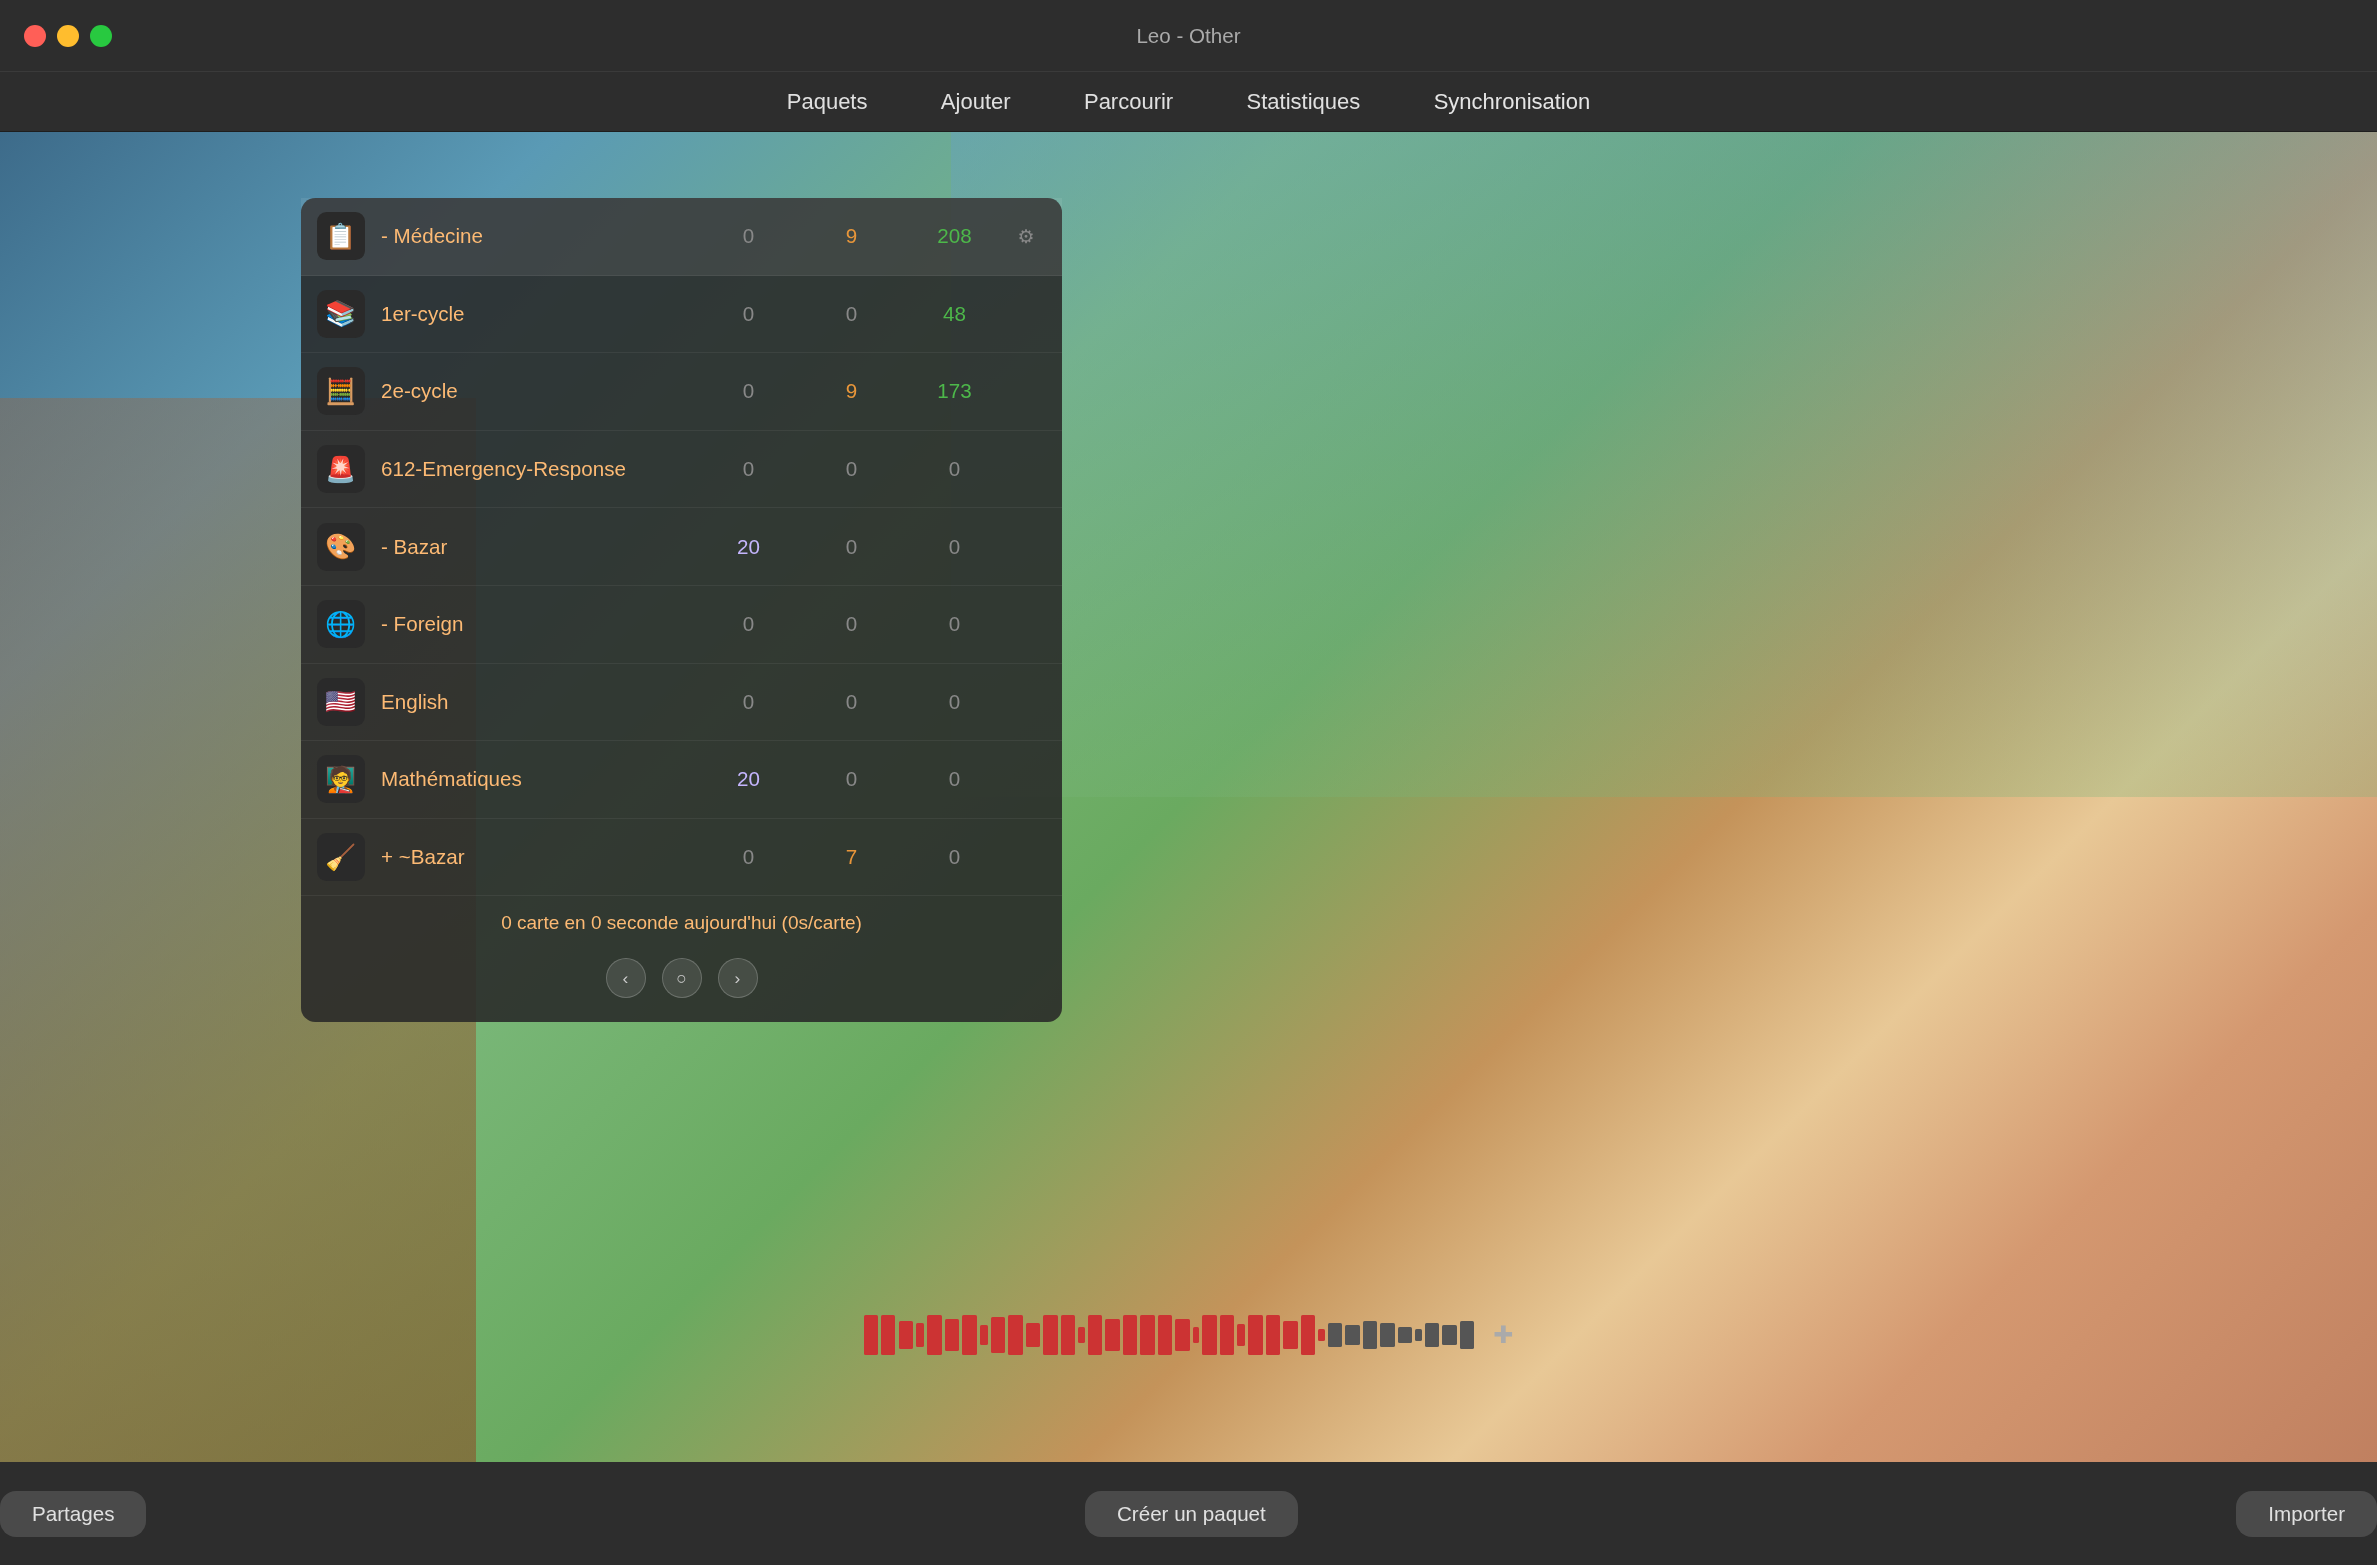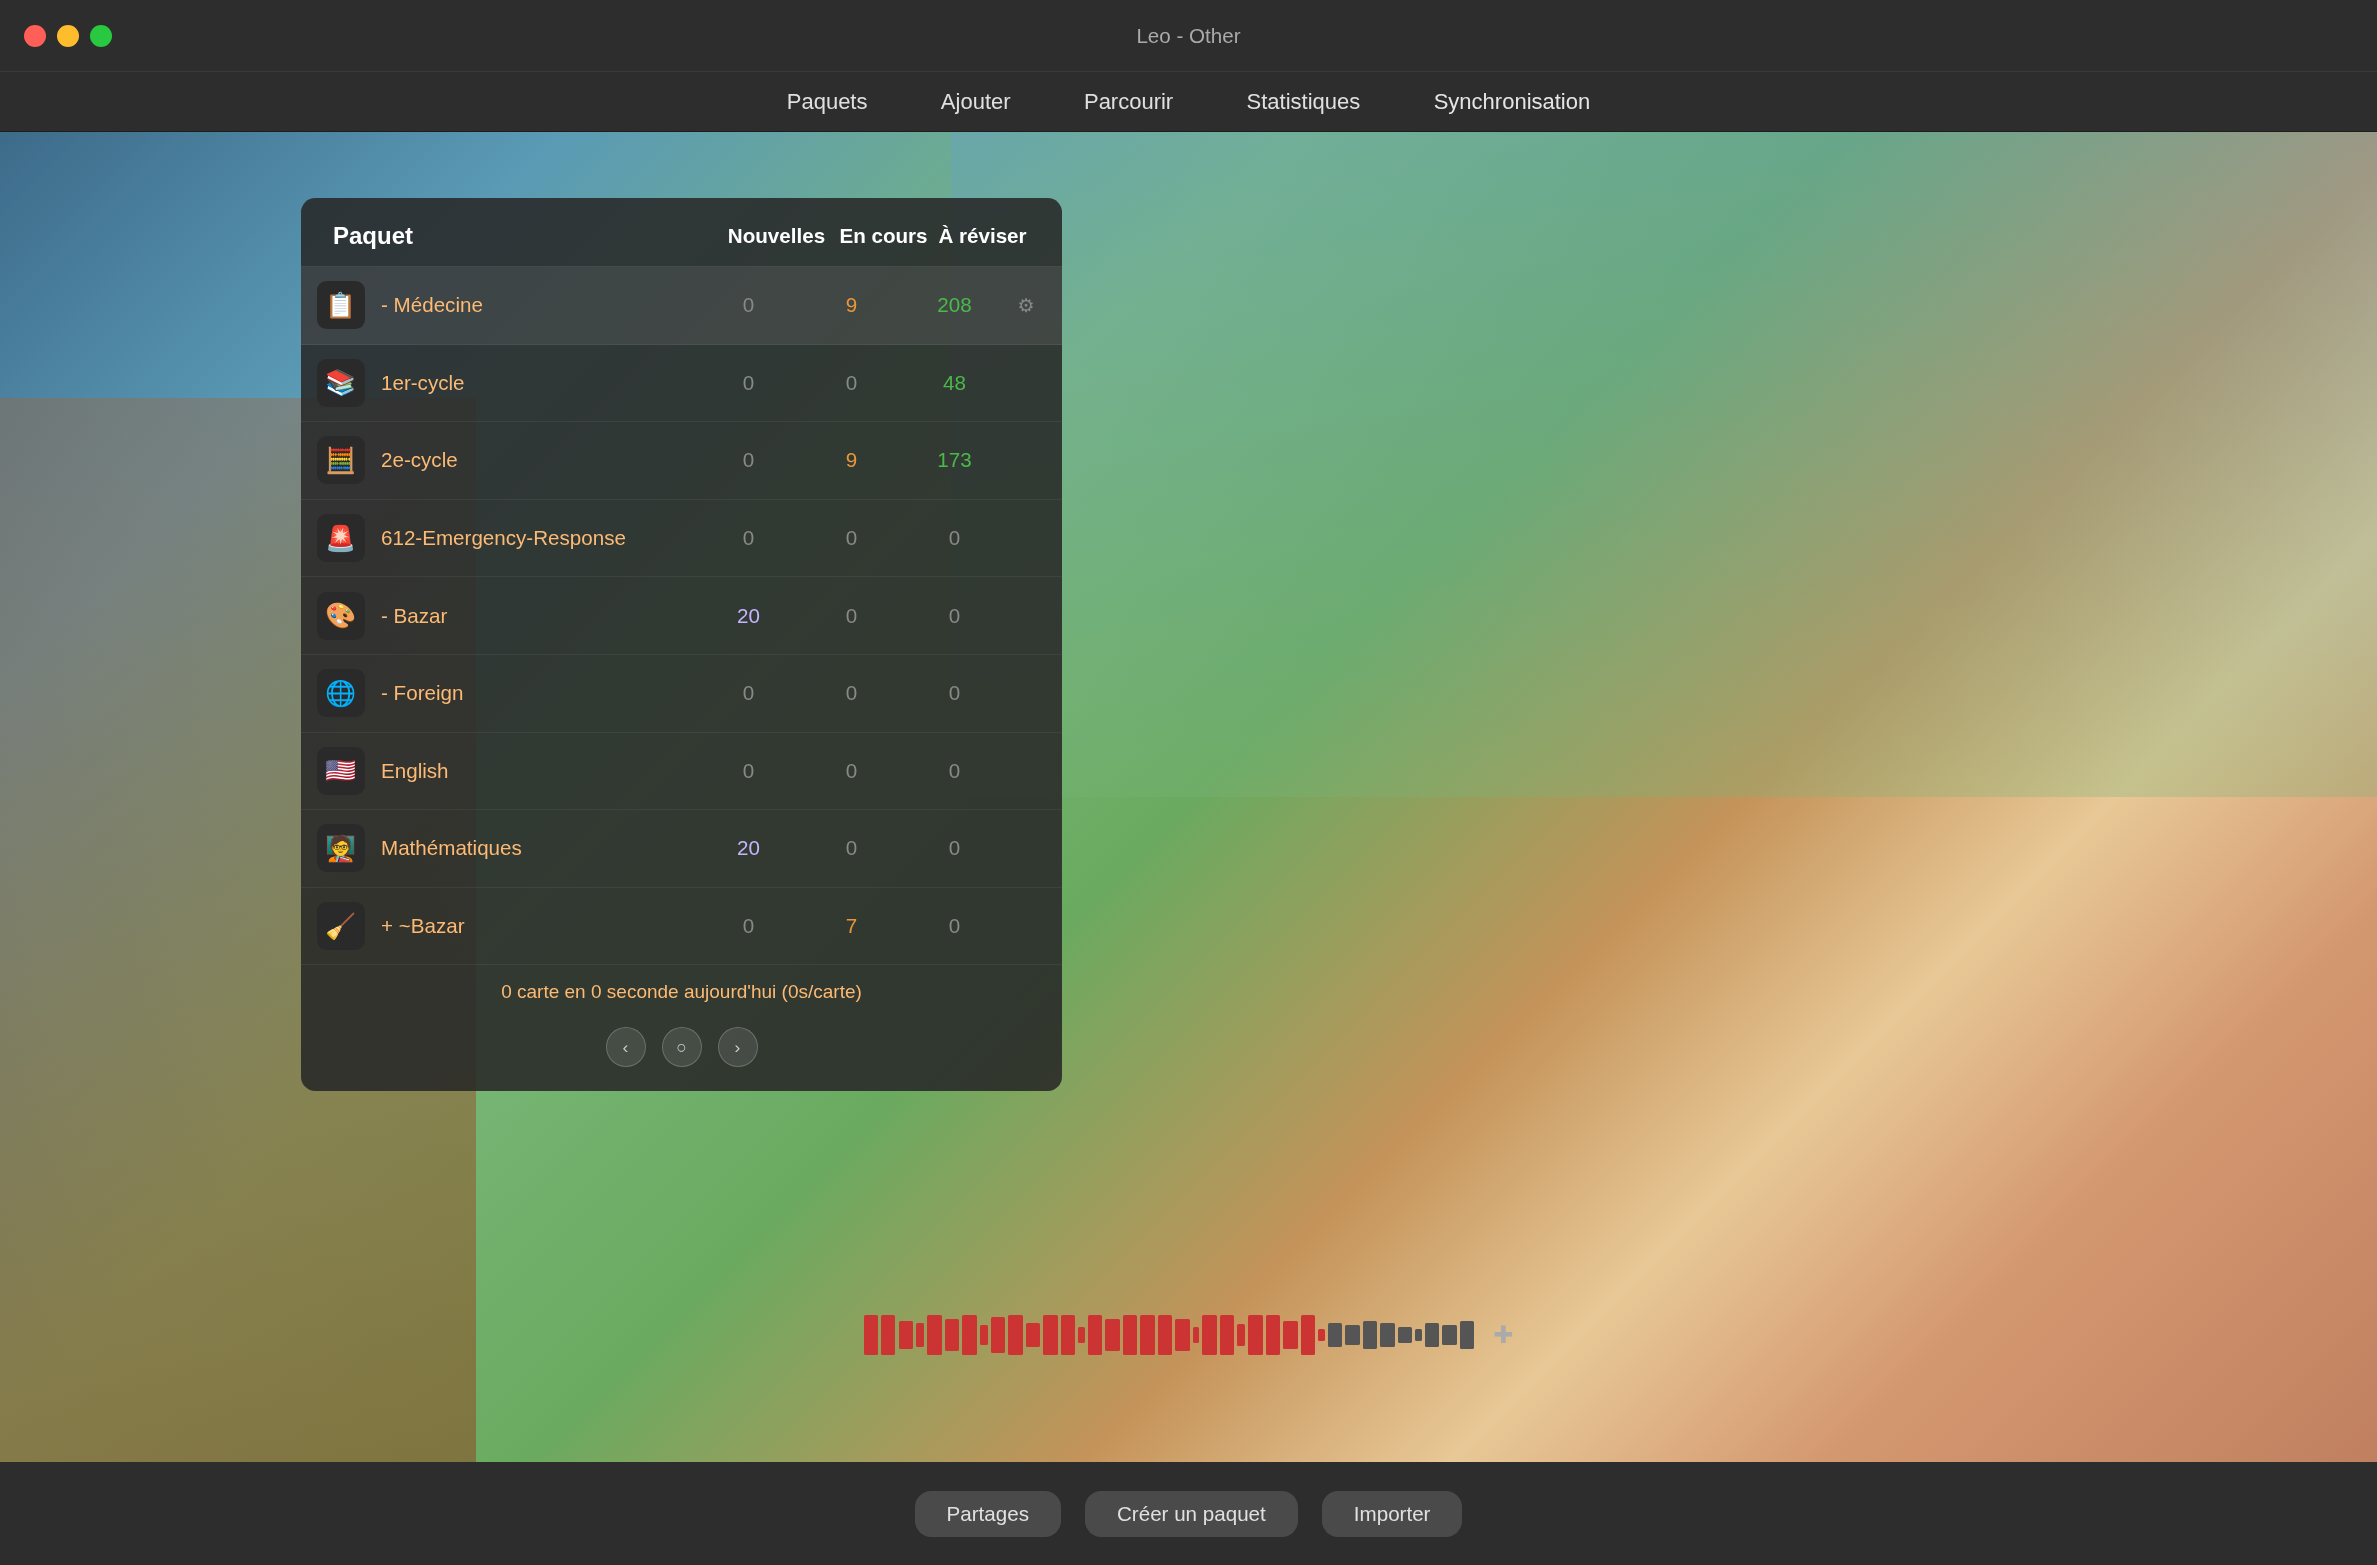--- a/index.html
+++ b/index.html
@@ -102,21 +102,21 @@
     .activity-block.dim { background: #555; }
 
     
     .bottombar {
       position: absolute;
       bottom: 0; left: 0; right: 0;
       height: 103px;
       background: #2d2d2d;
       display: flex;
       align-items: center;
-      justify-content: center;
+      justify-content: space-between;
       gap: 24px;
     }
     .bottom-btn {
       background: #4a4a4a;
       color: #e0e0e0;
       border: none;
       border-radius: 16px;
       padding: 11px 32px;
       font-size: 20.6px;
       cursor: pointer;
@@ -302,28 +302,20 @@
     <div class="activity-block dim" style="width:14.3px;height:24px;"></div>
     <div class="activity-block dim" style="width:14.3px;height:20px;"></div>
     <div class="activity-block dim" style="width:14.3px;height:28px;"></div>
 
     <div style="color:#aaa;font-size:24px;margin-left:16px;">✚</div>
   </div>
 </div>
 
 <div class="main-panel">
 
-  <div class="panel-header">
-    <div class="panel-header-paquet">Paquet</div>
-    <div class="panel-header-cols">
-      <div class="col-nouvelles">Nouvelles</div>
-      <div class="col-encours">En cours</div>
-      <div class="col-areviser">À réviser</div>
-    </div>
-  </div>
 
   <div class="deck-row active">
     <div class="deck-icon" style="background:#2a2a2a;">📋</div>
     <div class="deck-name">- <span>Médecine</span></div>
     <div class="deck-vals">
       <div class="deck-val">0</div>
       <div class="deck-val orange">9</div>
       <div class="deck-val green">208</div>
       <div class="deck-gear">⚙</div>
     </div>

